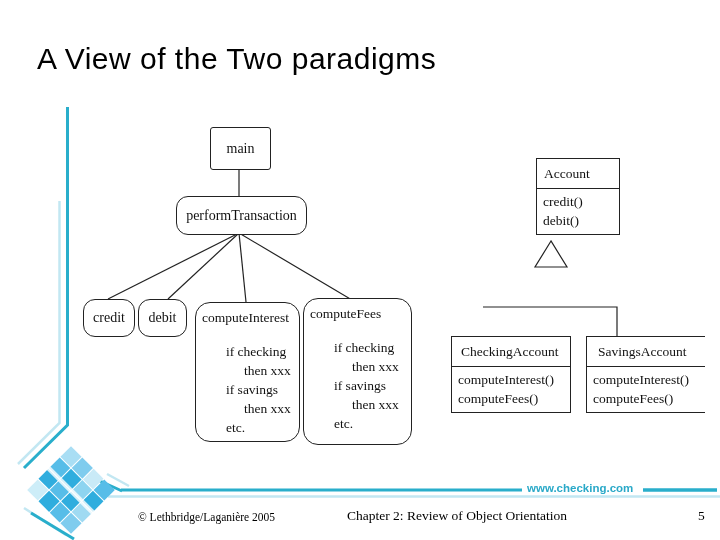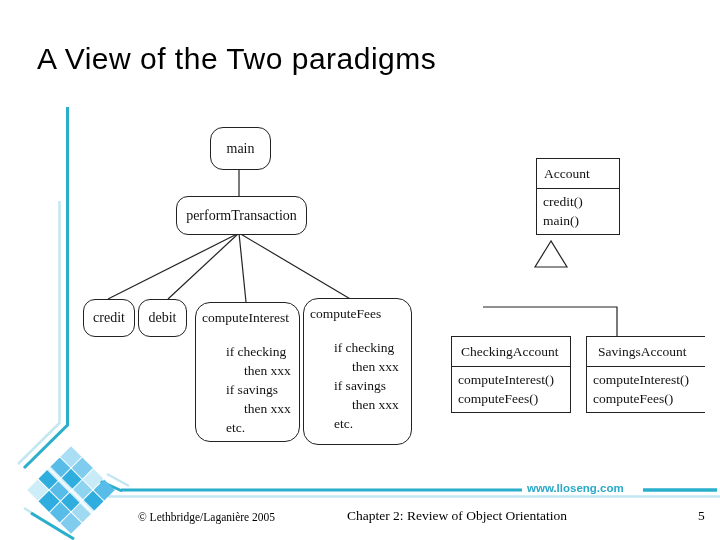--- a/index.html
+++ b/index.html
@@ -14,21 +14,21 @@
     font-size:30px;letter-spacing:0.5px;color:#000;
   }
   
   svg.overlay{position:absolute;left:0;top:0;width:720px;height:540px;pointer-events:none;}
   
   .node{
     position:absolute;border:1.2px solid #222;background:#fff;
     display:flex;align-items:center;justify-content:center;
     font-size:14px;line-height:1.1;
   }
-  .n-main{left:210px;top:127px;width:59px;height:41px;border-radius:13px;}
+  .n-main{left:210px;top:127px;width:59px;height:41px;border-radius:3px;}
   .n-perform{left:176px;top:196px;width:129px;height:37px;border-radius:12px;}
   .n-credit{left:83px;top:299px;width:50px;height:36px;border-radius:12px;}
   .n-debit{left:138px;top:299px;width:47px;height:36px;border-radius:12px;}
   .bignode{
     position:absolute;border:1.2px solid #222;background:#fff;border-radius:15px;
     font-size:13.5px;padding:7px 4px 0 6px;box-sizing:border-box;
   }
   .n-ci{left:195px;top:302px;width:105px;height:140px;}
   .n-cf{left:303px;top:298px;width:109px;height:147px;}
   .bignode .bt{margin-bottom:16px;}
@@ -156,38 +156,38 @@
     <div class="ln ind-b">then xxx</div>
     <div class="ln ind-a">if savings</div>
     <div class="ln ind-b">then xxx</div>
     <div class="ln ind-a">etc.</div>
   </div>
 
   <div class="uml u-account">
     <div class="head">Account</div>
     <div class="body">
       <div>credit()</div>
-      <div>main()</div>
+      <div>debit()</div>
     </div>
   </div>
 
   <div class="uml u-checking">
     <div class="head">CheckingAccount</div>
     <div class="body">
       <div>computeInterest()</div>
       <div>computeFees()</div>
     </div>
   </div>
 
   <div class="uml u-savings">
     <div class="head">SavingsAccount</div>
     <div class="body">
       <div>computeInterest()</div>
       <div>computeFees()</div>
     </div>
   </div>
 
-  <span class="website" style="color:#2aa9c8">www.lloseng.com</span>
+  <span class="website" style="color:#2aa9c8">www.checking.com</span>
   <span class="copyright">© Lethbridge/Laganière 2005</span>
   <span class="chapter">Chapter 2: Review of Object Orientation</span>
   <span class="pagenum">5</span>
 
 </div>
 
 </body></html>

